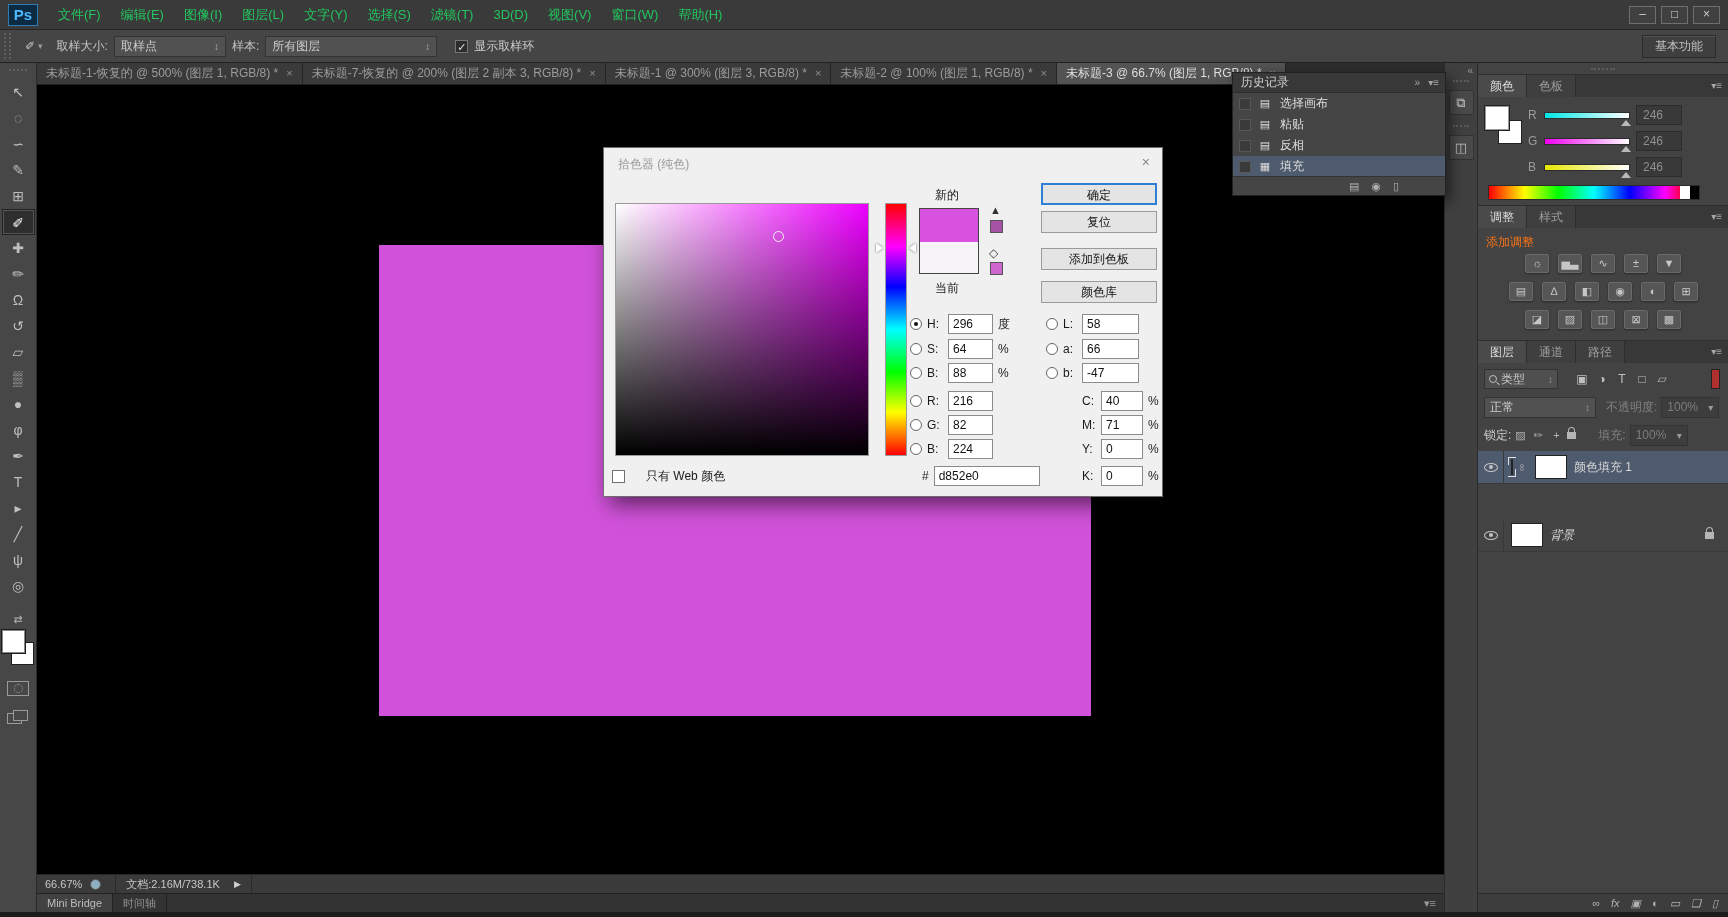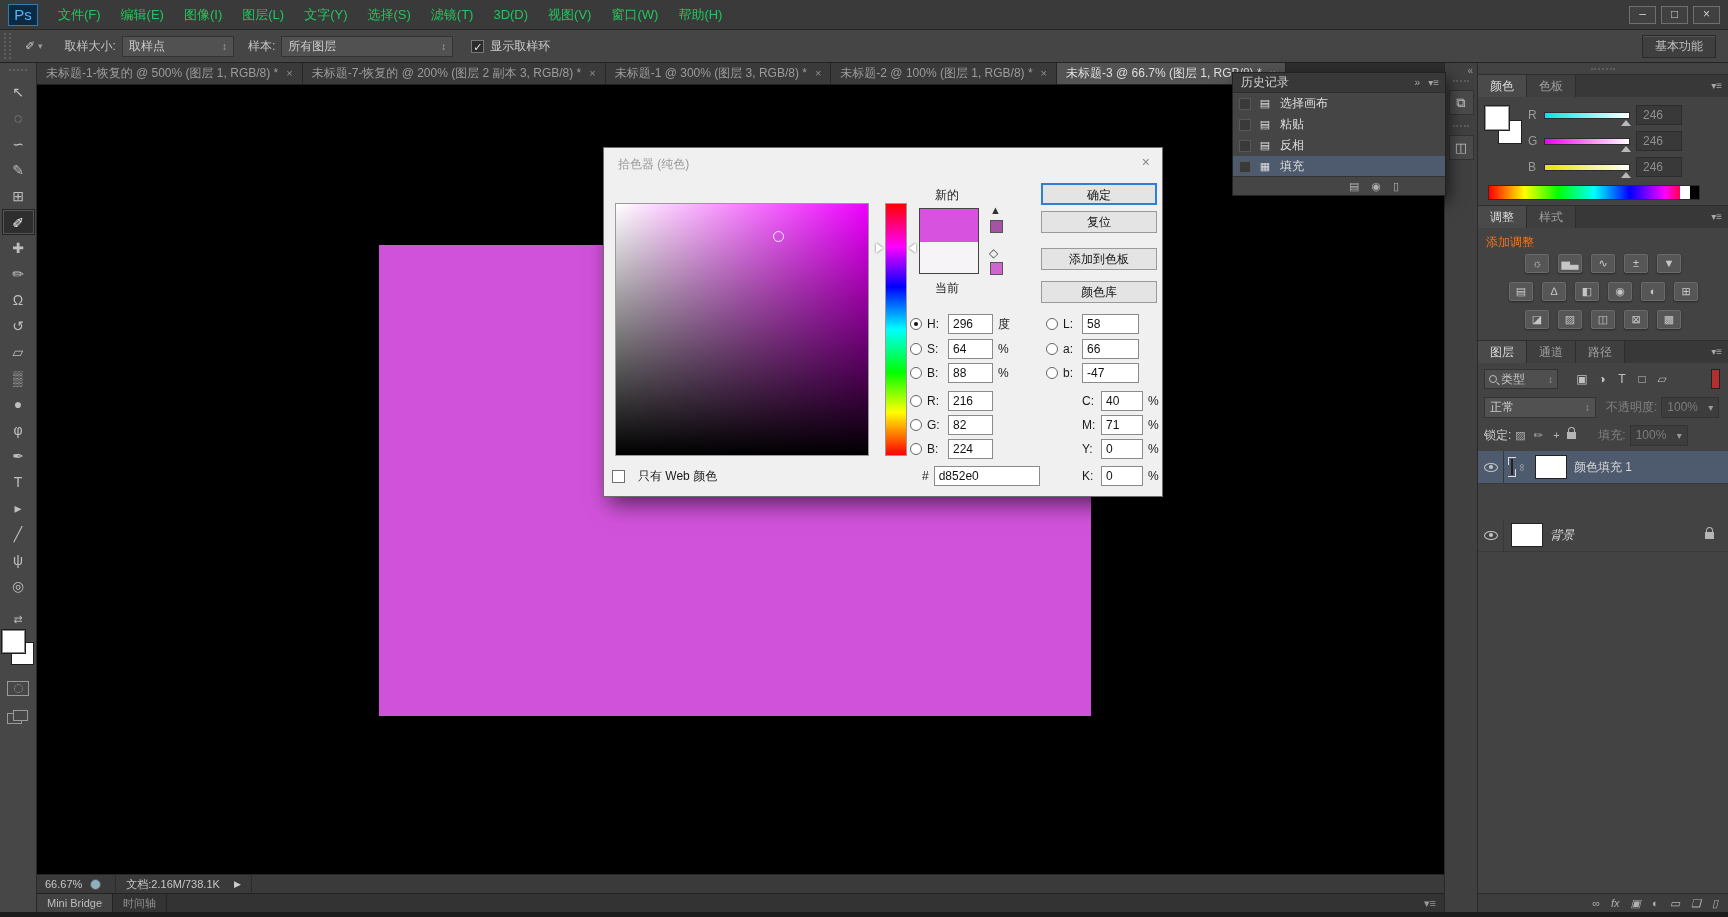--- a/index.html
+++ b/index.html
@@ -1,30 +1,30 @@
 <!DOCTYPE html>
 <html><head>
 <meta charset="utf-8">
 <style>
   *{margin:0;padding:0;box-sizing:border-box}
   body{background:#111;font-family:"Liberation Sans",sans-serif}
   .app{position:relative;width:1728px;height:917px;background:#272727;color:#ccc;font-size:12px;overflow:hidden}
 
   
   .menubar{position:absolute;left:0;top:0;width:1728px;height:30px;background:#3a3a3a;border-bottom:1px solid #262626;display:flex;align-items:center}
-  .pslogo{margin:0 10px 0 8px;width:30px;height:22px;background:#0c2a42;border:1px solid #2f7cb5;color:#4db8ff;font-weight:normal;font-size:15px;text-align:center;line-height:20px}
+  .pslogo{margin:0 10px 0 8px;width:30px;height:22px;background:#0c2a42;border:1px solid #2f7cb5;color:#4db8ff;font-weight:bold;font-size:15px;text-align:center;line-height:20px}
   .menu{padding:0 10px;line-height:30px;color:#22c55e;font-size:13px}
   .winctrls{margin-left:auto;display:flex;gap:5px;margin-right:8px}
   .wbtn{width:27px;height:18px;border:1px solid #6f6f6f;color:#cfcfcf;text-align:center;line-height:15px;font-size:12px;background:#404040}
 
   
   .optionsbar{position:absolute;left:0;top:30px;width:1728px;height:33px;background:#454545;border-bottom:1px solid #222;display:flex;align-items:center}
   .grip{width:7px;height:26px;margin:0 6px 0 4px;border-left:2px dotted #5f5f5f;border-right:2px dotted #5f5f5f}
   .obar-tool{display:flex;align-items:center;gap:3px;padding:0 8px;color:#c8c8c8}
-  .obar-label{color:#c4c4c4;margin:0 6px 0 14px}
+  .obar-label{color:#c4c4c4;margin:0 6px 0 6px}
   .obar-select{background:#515151;border:1px solid #333;height:21px;display:flex;align-items:center;padding:0 6px;color:#ccc}
   .obar-select .ud{margin-left:auto;color:#aaa;font-size:10px}
   .cb{width:13px;height:13px;background:#2c2c2c;border:1px solid #777;color:#e2e2e2;font-size:11px;line-height:12px;text-align:center;margin:0 6px 0 18px}
   .ws-btn{margin-left:auto;margin-right:12px;background:#3f3f3f;border:1px solid #2a2a2a;box-shadow:inset 0 1px 0 #555;padding:2px 12px;color:#c0c0c0}
 
   
   .toolbar{position:absolute;left:0;top:63px;width:37px;height:849px;background:#474747;border-right:1px solid #292929;display:flex;flex-direction:column;align-items:center}
   .tb-grip{width:18px;border-top:2px dotted #616161;margin:6px 0 8px}
   .tool{width:33px;height:26px;text-align:center;line-height:26px;color:#bfbfbf;font-size:14px}
   .tool.active{background:#2e2e2e;border:1px solid #222;box-shadow:inset 0 0 0 1px #555;color:#fff}
@@ -157,21 +157,21 @@
   .fieldrow{position:absolute;display:flex;align-items:center;gap:5px;height:20px}
   .radio{width:12px;height:12px;border:1px solid #666;border-radius:50%;background:#fff;position:relative}
   .radio.sel:after{content:"";position:absolute;left:3px;top:3px;width:4px;height:4px;border-radius:50%;background:#111}
   .flabel{width:16px;text-align:left}
   .dlgfield{width:45px;height:20px;border:1px solid #8b8b8b;background:#fff;font:12px "Liberation Sans",sans-serif;padding:0 4px;color:#111}
   .dlgfield.w57{width:57px}.dlgfield.w42{width:42px}.dlgfield.w104{width:106px}
   .unit{width:18px}
   .sp31{width:31px}
   .dbtn{position:absolute;left:437px;width:116px;height:22px;background:#e4e4e4;border:1px solid #9a9a9a;text-align:center;line-height:20px;color:#111}
   .dbtn.ok{border:2px solid #2f7fd4}
-  .webrow{position:absolute;left:8px;top:320px;display:flex;align-items:center;gap:13px}
+  .webrow{position:absolute;left:8px;top:320px;display:flex;align-items:center;gap:21px}
   .wcb{width:13px;height:13px;border:1px solid #707070;background:#fff}
   .bottomedge{position:absolute;left:0;top:912px;width:1728px;height:5px;background:#1c1c1c}
 </style>
 </head>
 <body>
 
 <div class="app">
 
   <div class="menubar">
     <div class="pslogo">Ps</div>

